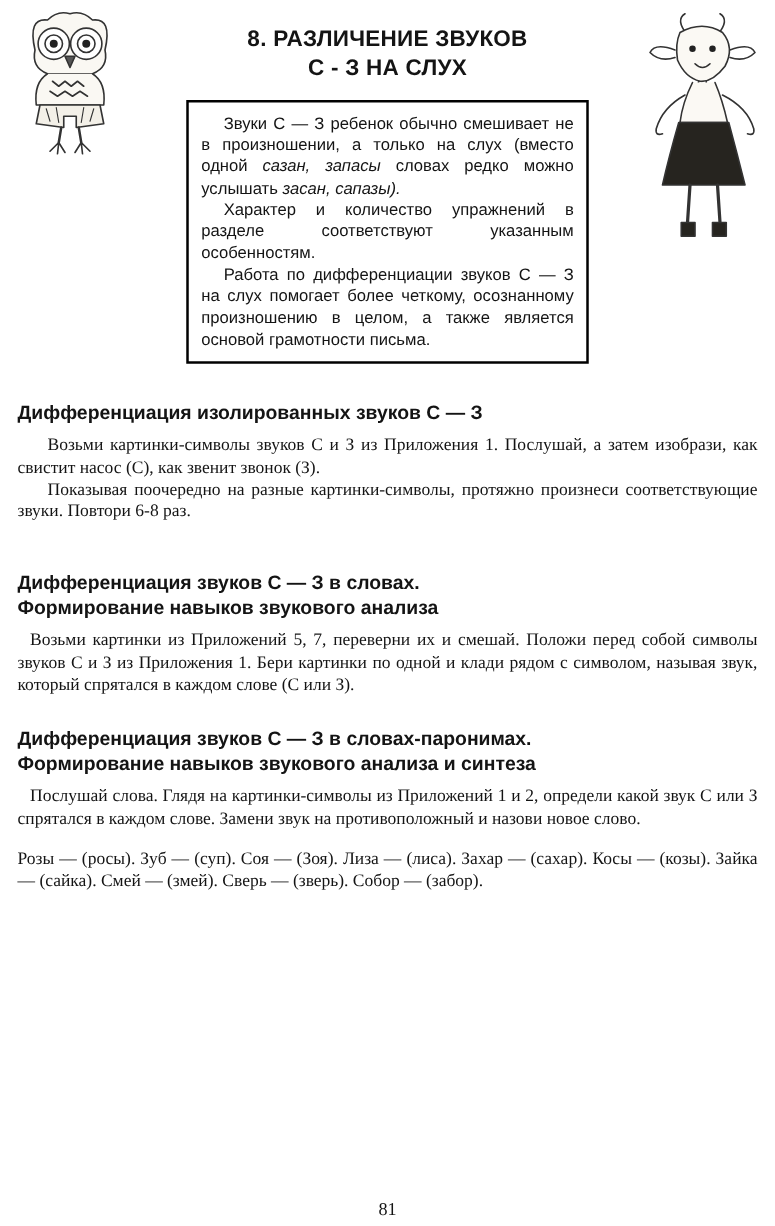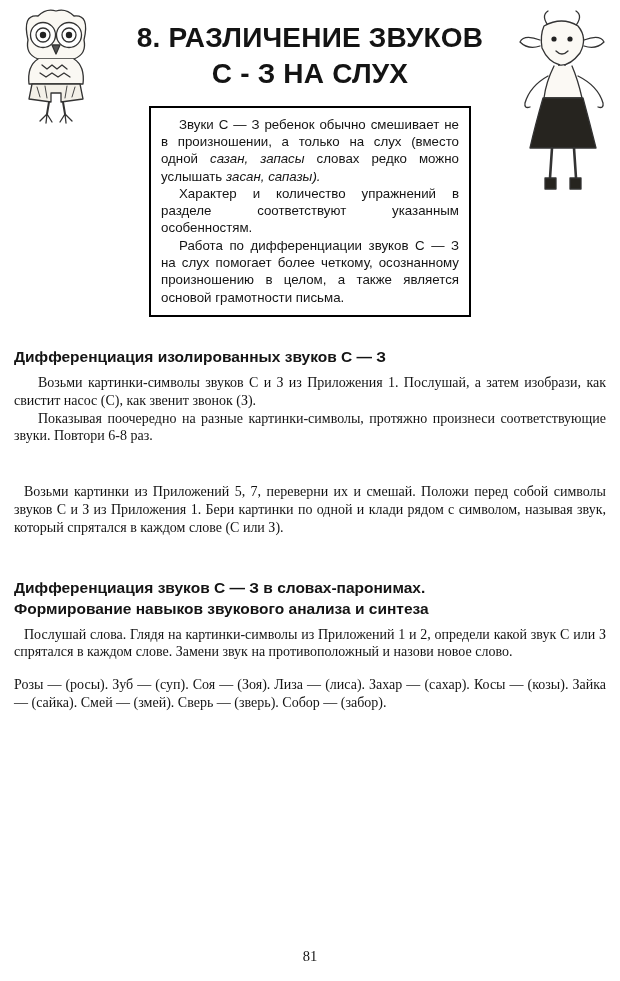--- a/index.html
+++ b/index.html
@@ -14,21 +14,21 @@
   .page { position: relative; width: 620px; height: 981px; padding: 16px 14px 0 14px; }
 
   .illus { position: absolute; }
   .illus-owl  { left: 12px; top: 4px; }
   .illus-goat { right: 2px; top: 8px; }
 
   .chapter-title {
     text-align: center;
     font-family: "Liberation Sans", sans-serif;
     font-weight: bold;
-    font-size: 28px;
+    font-size: 18px;
     line-height: 1.3;
     letter-spacing: 0.2px;
     padding-top: 4px;
   }
 
   .intro-box {
     width: 322px;
     margin: 13px auto 0 auto;
     border: 2px solid #000;
     padding: 8px 10px 9px 10px;
@@ -45,35 +45,35 @@
     font-family: "Liberation Sans", sans-serif;
     font-weight: bold;
     font-size: 15.5px;
     line-height: 1.3;
     margin-bottom: 7px;
   }
   .section-heading .hl { display: block; }
 
   .section-isolated { margin-top: 30px; }
   .section-words    { margin-top: 38px; }
-  .section-paronyms { margin-top: 42px; }
+  .section-paronyms { margin-top: 24px; }
 
   .body-p {
     font-size: 14px;
     line-height: 1.27;
     text-align: justify;
     text-indent: 24px;
   }
   .body-p.small-indent { text-indent: 10px; }
   .body-p.word-pairs { text-indent: 0; margin-top: 15px; }
 
   .page-number {
     position: absolute;
     left: 0; right: 0;
-    bottom: 16px;
+    bottom: 4px;
     text-align: center;
     font-size: 14.5px;
   }
 </style>
 </head>
 <body>
 
 <div class="page">
 
   <div class="illus illus-owl">
@@ -132,20 +132,24 @@
 
   <section class="section-isolated">
     <h2 class="section-heading">
       <span class="hl">Дифференциация изолированных звуков С — З</span>
     </h2>
     <p class="body-p">Возьми картинки-символы звуков С и З из Приложения 1. Послушай, а затем изобрази, как свистит насос (С), как звенит звонок (З).</p>
     <p class="body-p">Показывая поочередно на разные картинки-символы, протяжно произнеси соответствующие звуки. Повтори 6-8 раз.</p>
   </section>
 
   <section class="section-words">
+    <h2 class="section-heading">
+      <span class="hl">Дифференциация звуков С — З в словах.</span>
+      <span class="hl">Формирование навыков звукового анализа</span>
+    </h2>
     <p class="body-p small-indent">Возьми картинки из Приложений 5, 7, переверни их и смешай. Положи перед собой символы звуков С и З из Приложения 1. Бери картинки по одной и клади рядом с символом, называя звук, который спрятался в каждом слове (С или З).</p>
   </section>
 
   <section class="section-paronyms">
     <h2 class="section-heading">
       <span class="hl">Дифференциация звуков С — З в словах-паронимах.</span>
       <span class="hl">Формирование навыков звукового анализа и синтеза</span>
     </h2>
     <p class="body-p small-indent">Послушай слова. Глядя на картинки-символы из Приложений 1 и 2, определи какой звук С или З спрятался в каждом слове. Замени звук на противоположный и назови новое слово.</p>
     <p class="body-p word-pairs">Розы — (росы). Зуб — (суп). Соя — (Зоя). Лиза — (лиса). Захар — (сахар). Косы — (козы). Зайка — (сайка). Смей — (змей). Сверь — (зверь). Собор — (забор).</p>

